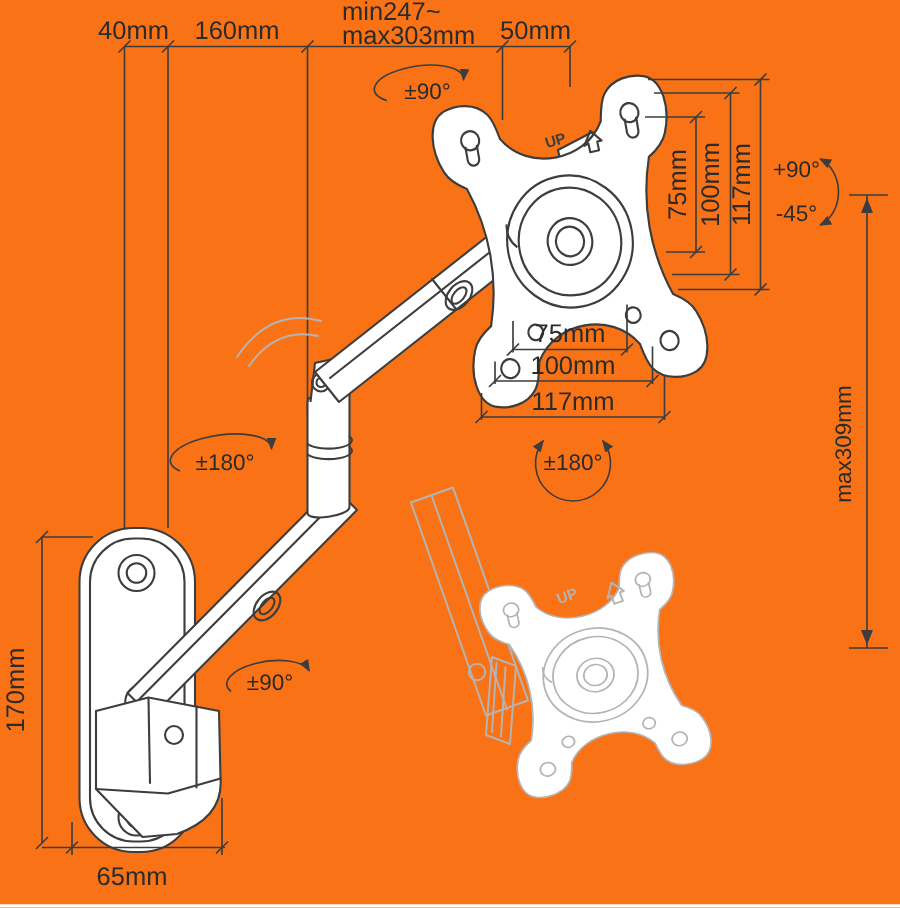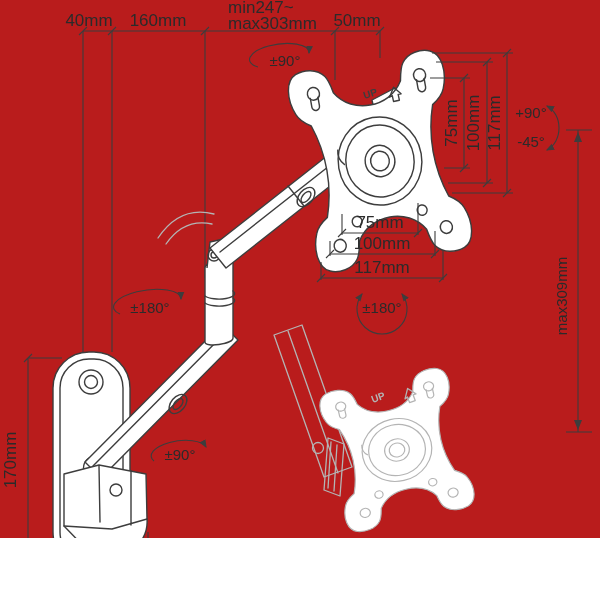--- a/index.html
+++ b/index.html
@@ -1,16 +1,16 @@
 <!DOCTYPE html>
 <html><head>
 <meta charset="utf-8">
 <style>
   html,body{margin:0;padding:0;background:#ffffff;}
-  .stage{position:relative;width:600px;height:538px;background:#b91c1c;overflow:hidden;
+  .stage{position:relative;width:600px;height:603px;background:#f97316;overflow:hidden;
          font-family:"Liberation Sans", sans-serif;}
   svg{display:block;}
   .t{font-family:"Liberation Sans",sans-serif;font-size:17px;fill:#2b2b2b;}
   .deg{font-family:"Liberation Sans",sans-serif;font-size:15px;fill:#2b2b2b;}
   .up{font-family:"Liberation Sans",sans-serif;font-size:10px;font-weight:bold;fill:#3d3d3d;}
   .upg{font-family:"Liberation Sans",sans-serif;font-size:10px;font-weight:bold;fill:#b4b4b4;}
   .dim{stroke:#3d3d3d;stroke-width:1.1;fill:none;}
   .dwg{stroke:#3d3d3d;stroke-width:1.4;fill:none;stroke-linejoin:round;stroke-linecap:round;}
   .dwgf{stroke:#3d3d3d;stroke-width:1.4;fill:#ffffff;stroke-linejoin:round;}
   .ghost{stroke:#b4b4b4;stroke-width:1.3;fill:none;stroke-linejoin:round;stroke-linecap:round;}

